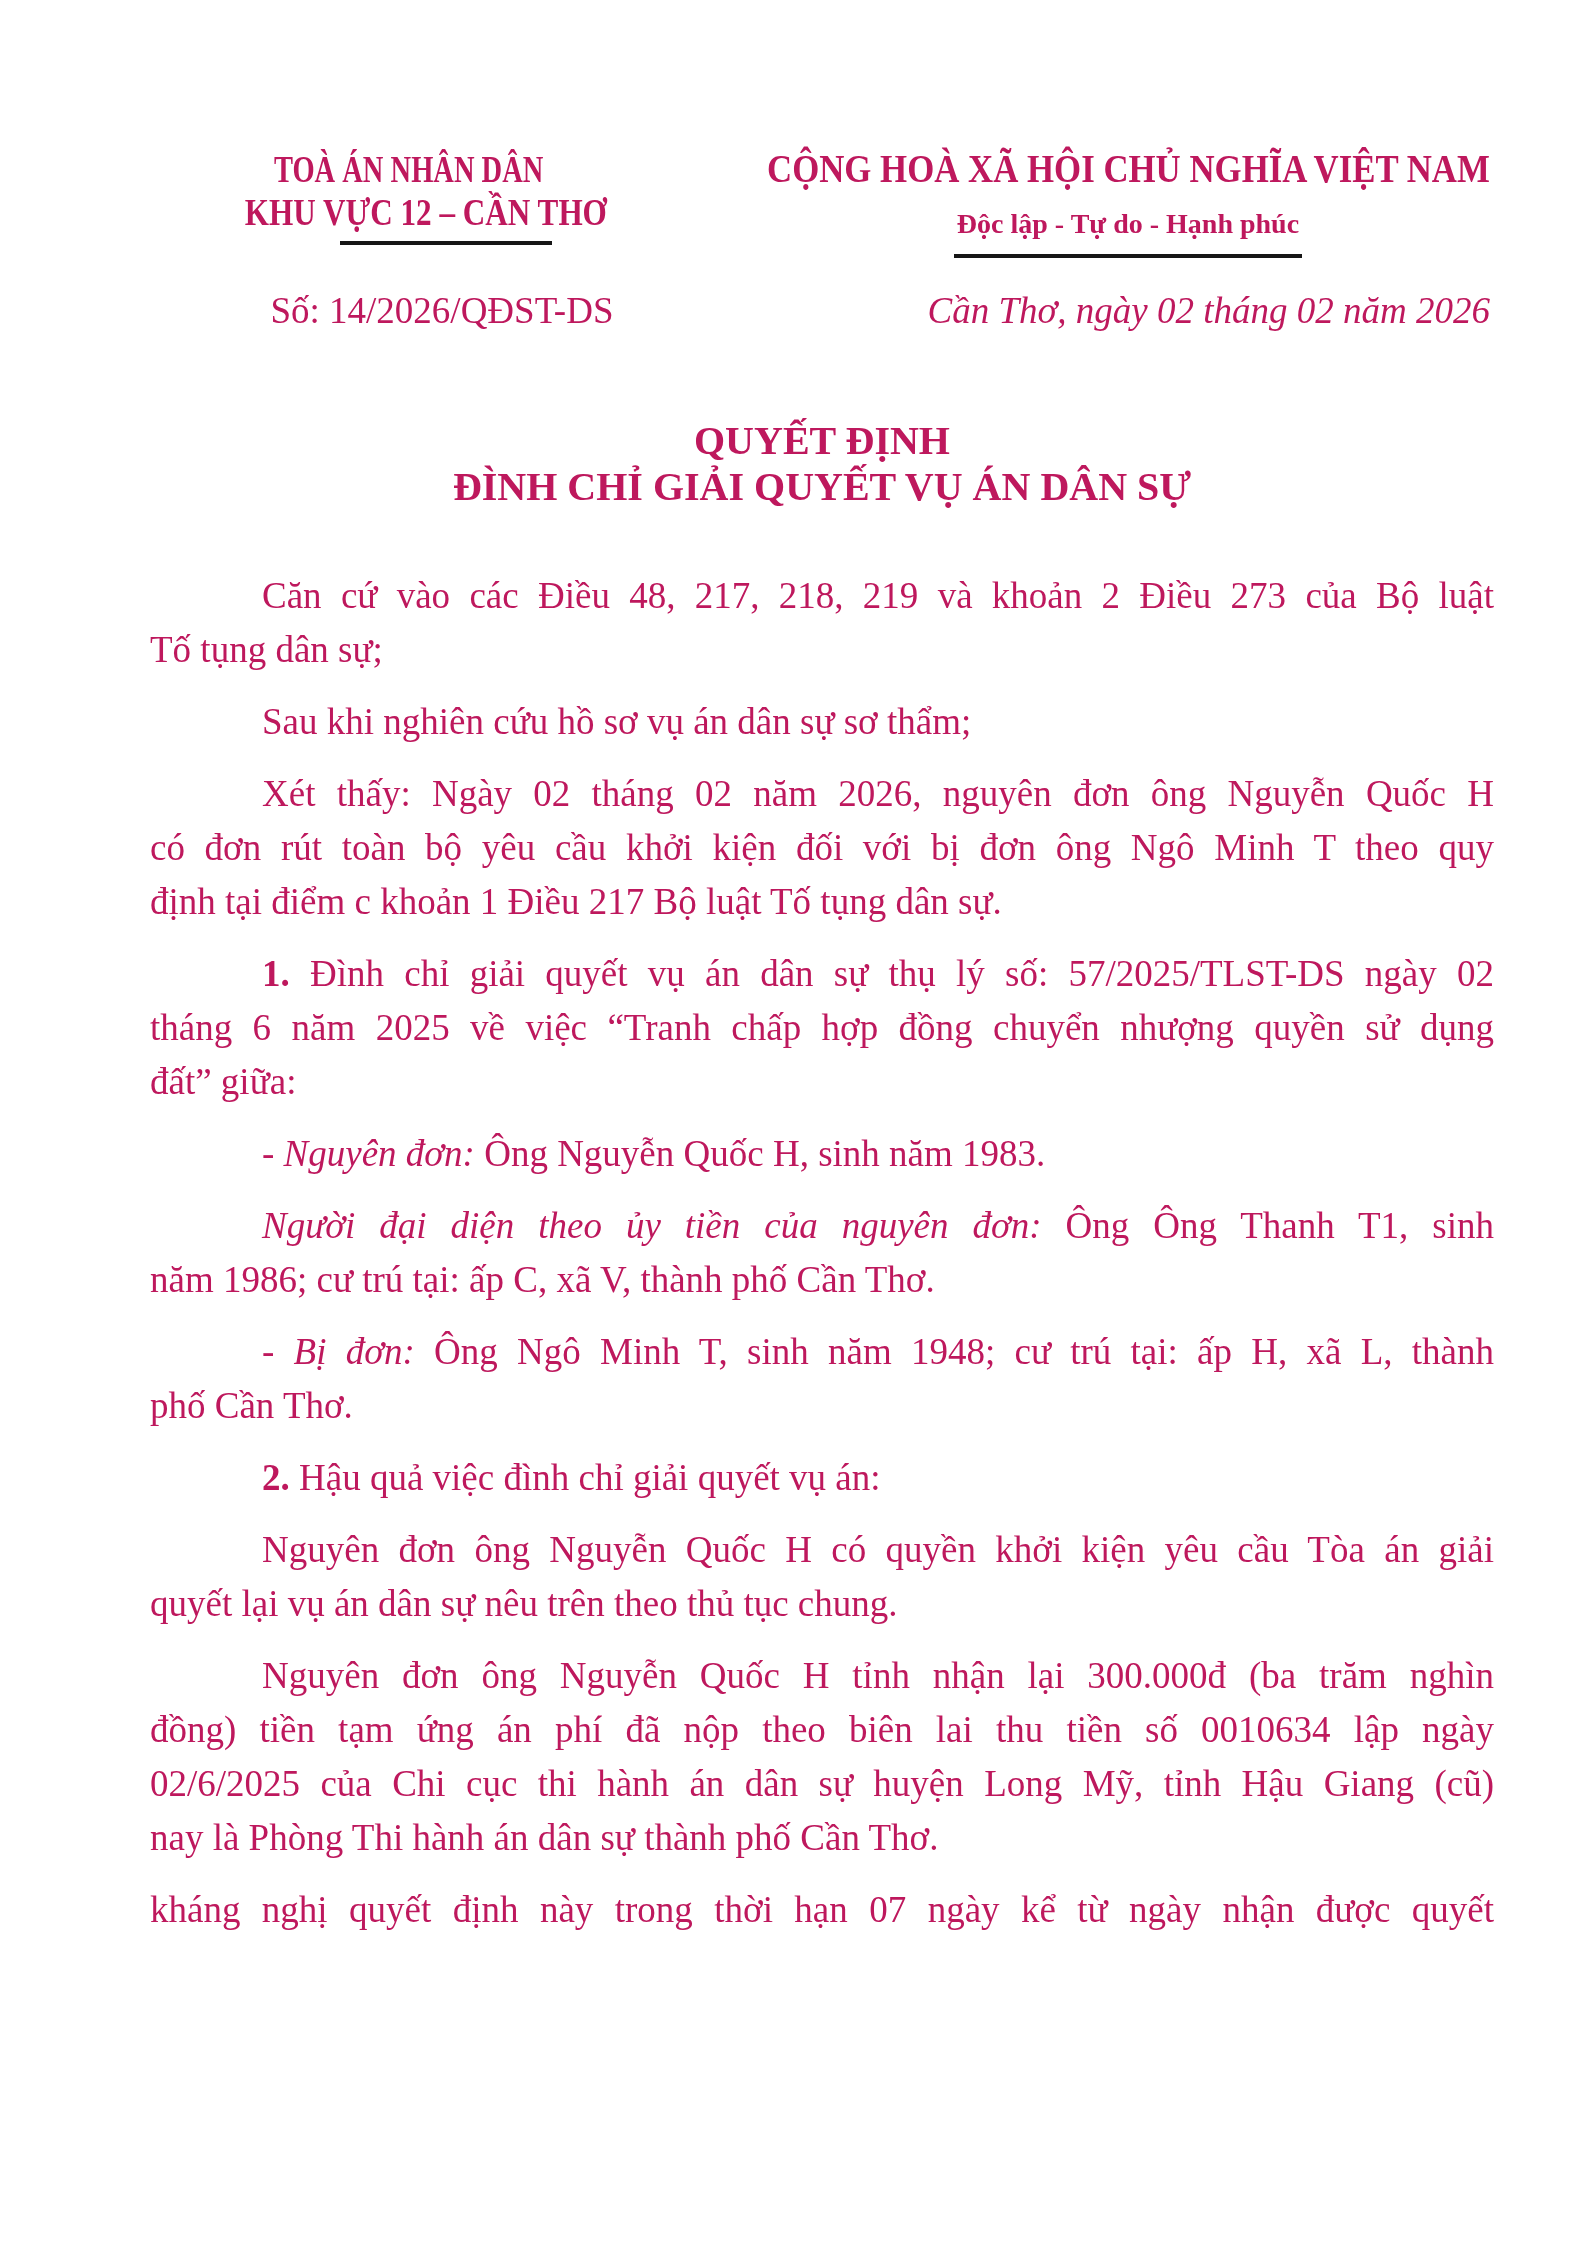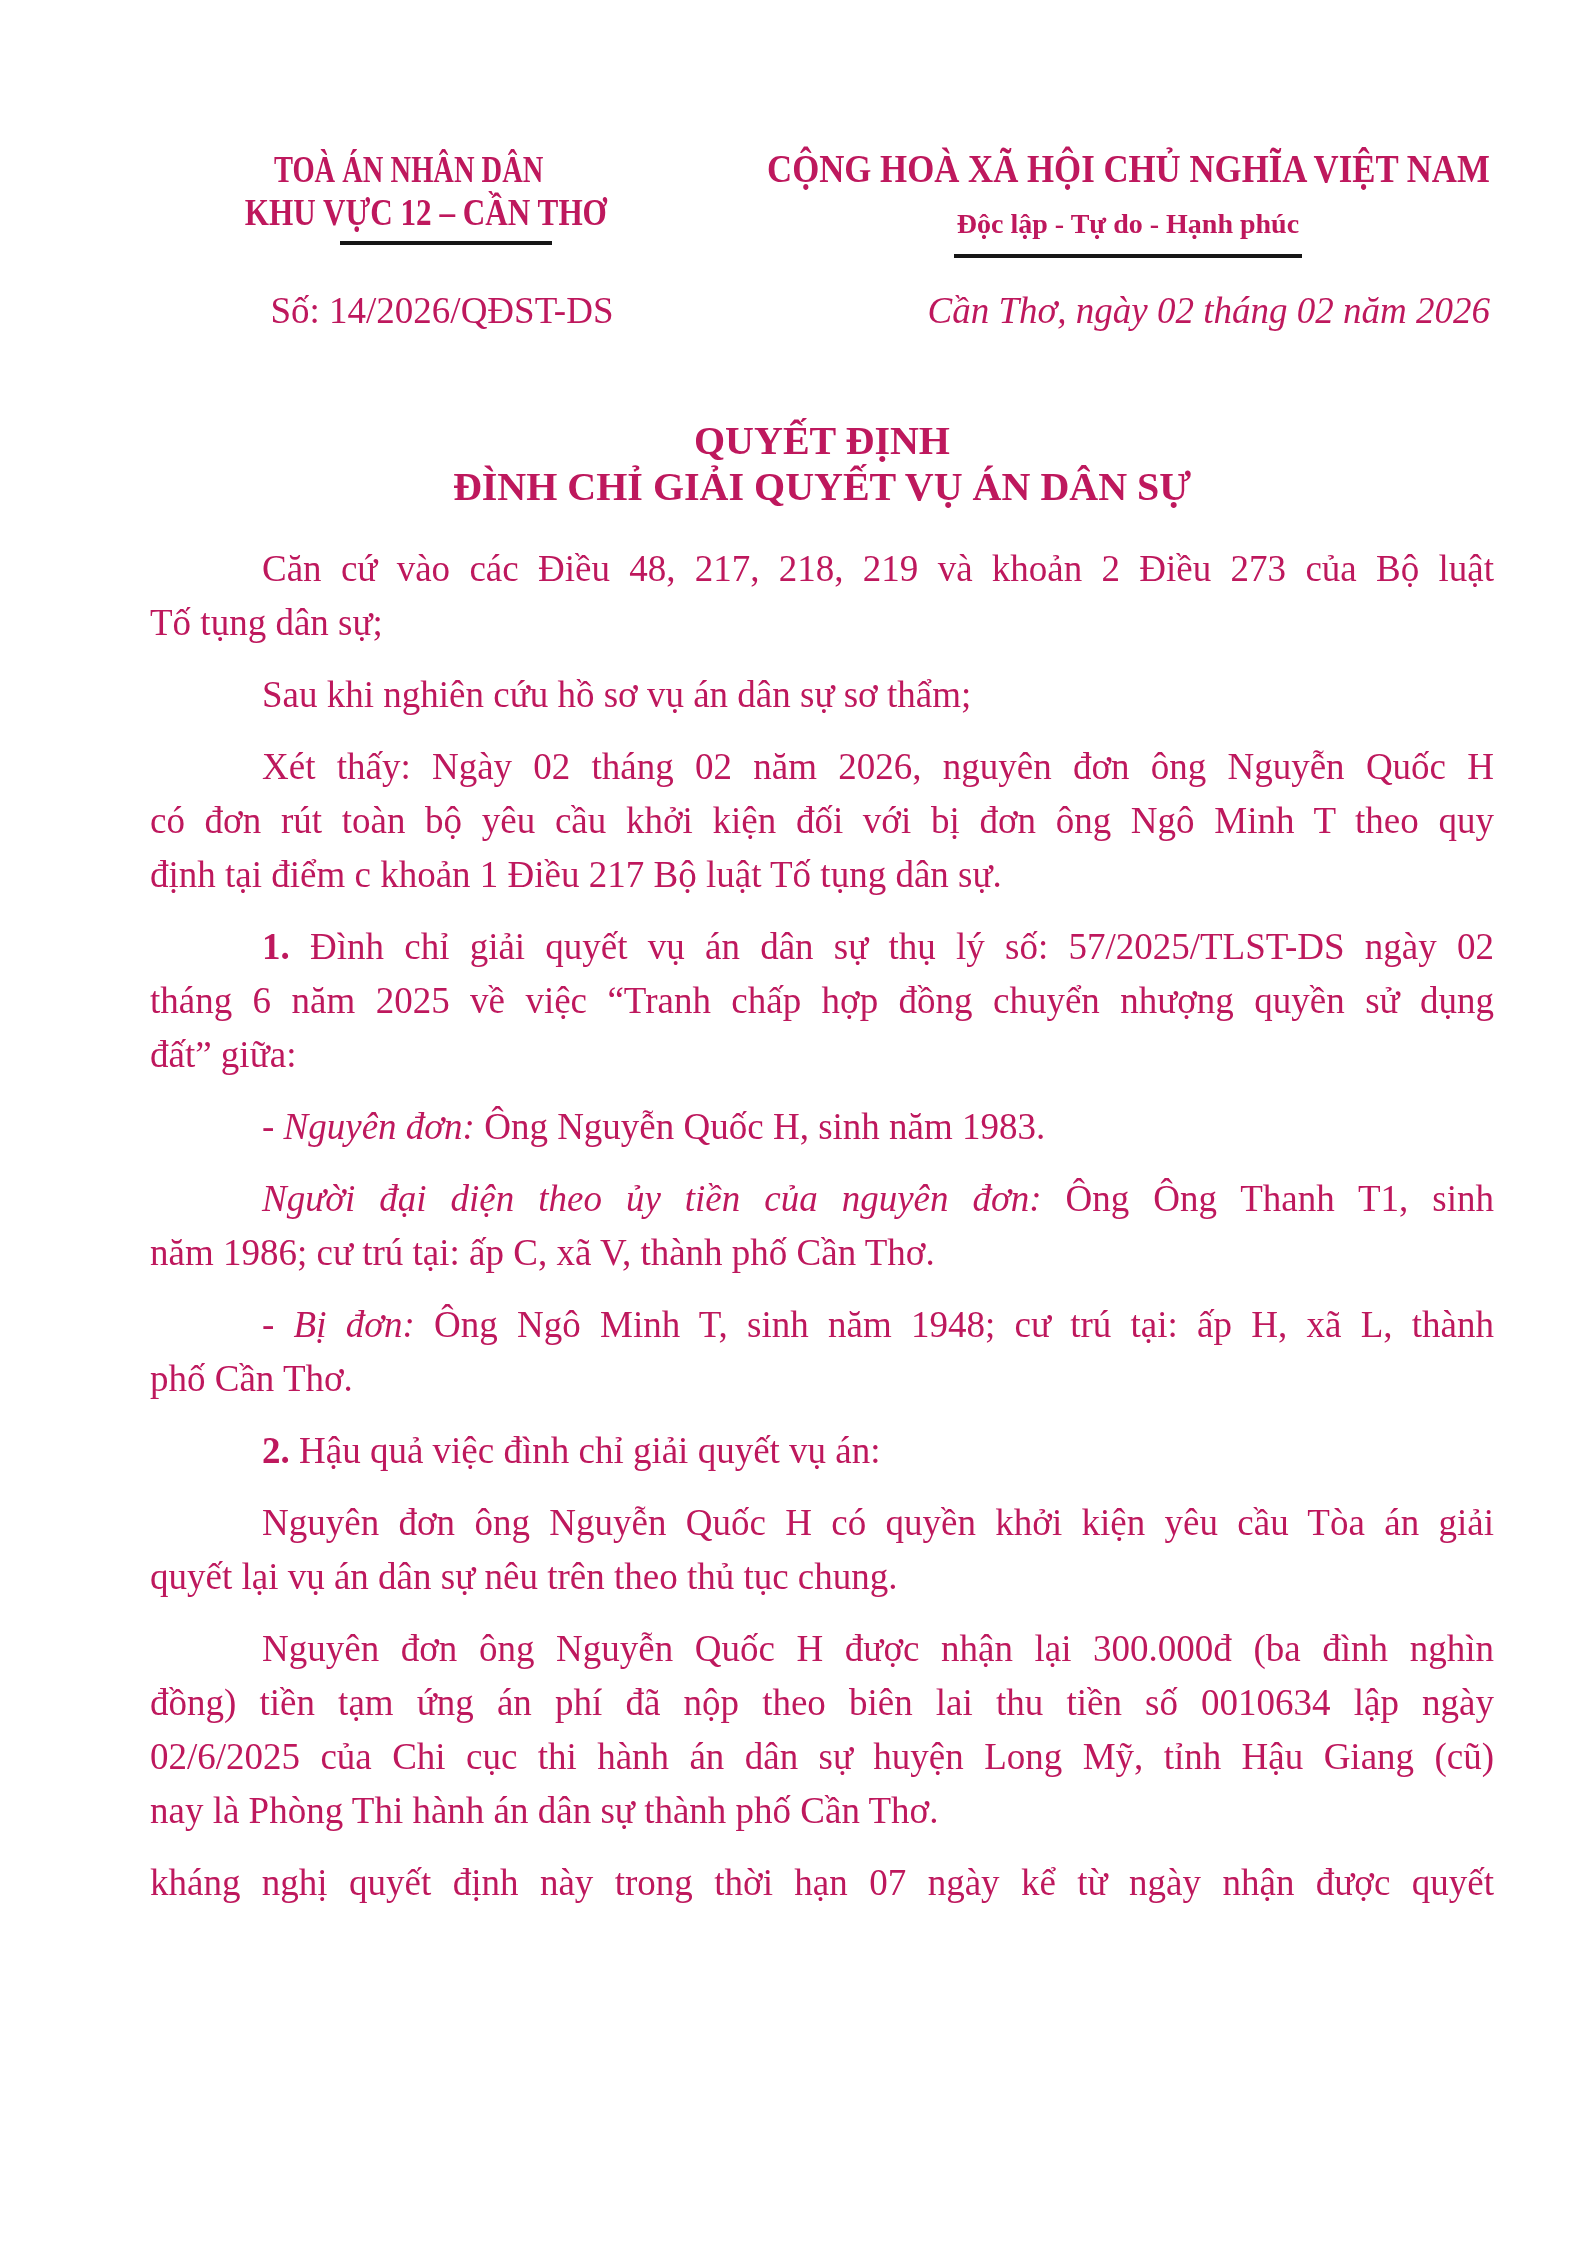--- a/index.html
+++ b/index.html
@@ -63,21 +63,21 @@
   
   .content {
     position: absolute;
     left: 150px; right: 92px; top: 418px;
   }
   .title-block {
     text-align: center;
     font-weight: bold;
     font-size: 40px;
     line-height: 46px;
-    margin-bottom: 32px;
+    margin-bottom: 59px;
   }
   .para { font-size: 37px; margin: 0 0 18px 0; }
   .para.center { font-size: 40px; }
   .line {
     line-height: 54px;
     text-align: justify;
     text-align-last: justify;
   }
   .line.first { text-indent: 112px; }
   .line.last { text-align-last: start; }
@@ -140,21 +140,21 @@
           <div class="line last"><span>phố Cần Thơ.</span></div>
         </div>
         <div class="para">
           <div class="line first last"><span class="b">2.</span><span> Hậu quả việc đình chỉ giải quyết vụ án:</span></div>
         </div>
         <div class="para">
           <div class="line first"><span>Nguyên đơn ông Nguyễn Quốc H có quyền khởi kiện yêu cầu Tòa án giải</span></div>
           <div class="line last"><span>quyết lại vụ án dân sự nêu trên theo thủ tục chung.</span></div>
         </div>
         <div class="para">
-          <div class="line first"><span>Nguyên đơn ông Nguyễn Quốc H được nhận lại 300.000đ (ba đình nghìn</span></div>
+          <div class="line first"><span>Nguyên đơn ông Nguyễn Quốc H tỉnh nhận lại 300.000đ (ba trăm nghìn</span></div>
           <div class="line"><span>đồng) tiền tạm ứng án phí đã nộp theo biên lai thu tiền số 0010634 lập ngày</span></div>
           <div class="line"><span>02/6/2025 của Chi cục thi hành án dân sự huyện Long Mỹ, tỉnh Hậu Giang (cũ)</span></div>
           <div class="line last"><span>nay là Phòng Thi hành án dân sự thành phố Cần Thơ.</span></div>
         </div>
         <div class="para">
           <div class="line"><span>kháng nghị quyết định này trong thời hạn 07 ngày kể từ ngày nhận được quyết</span></div>
         </div>
       </div>
   </div>
 

